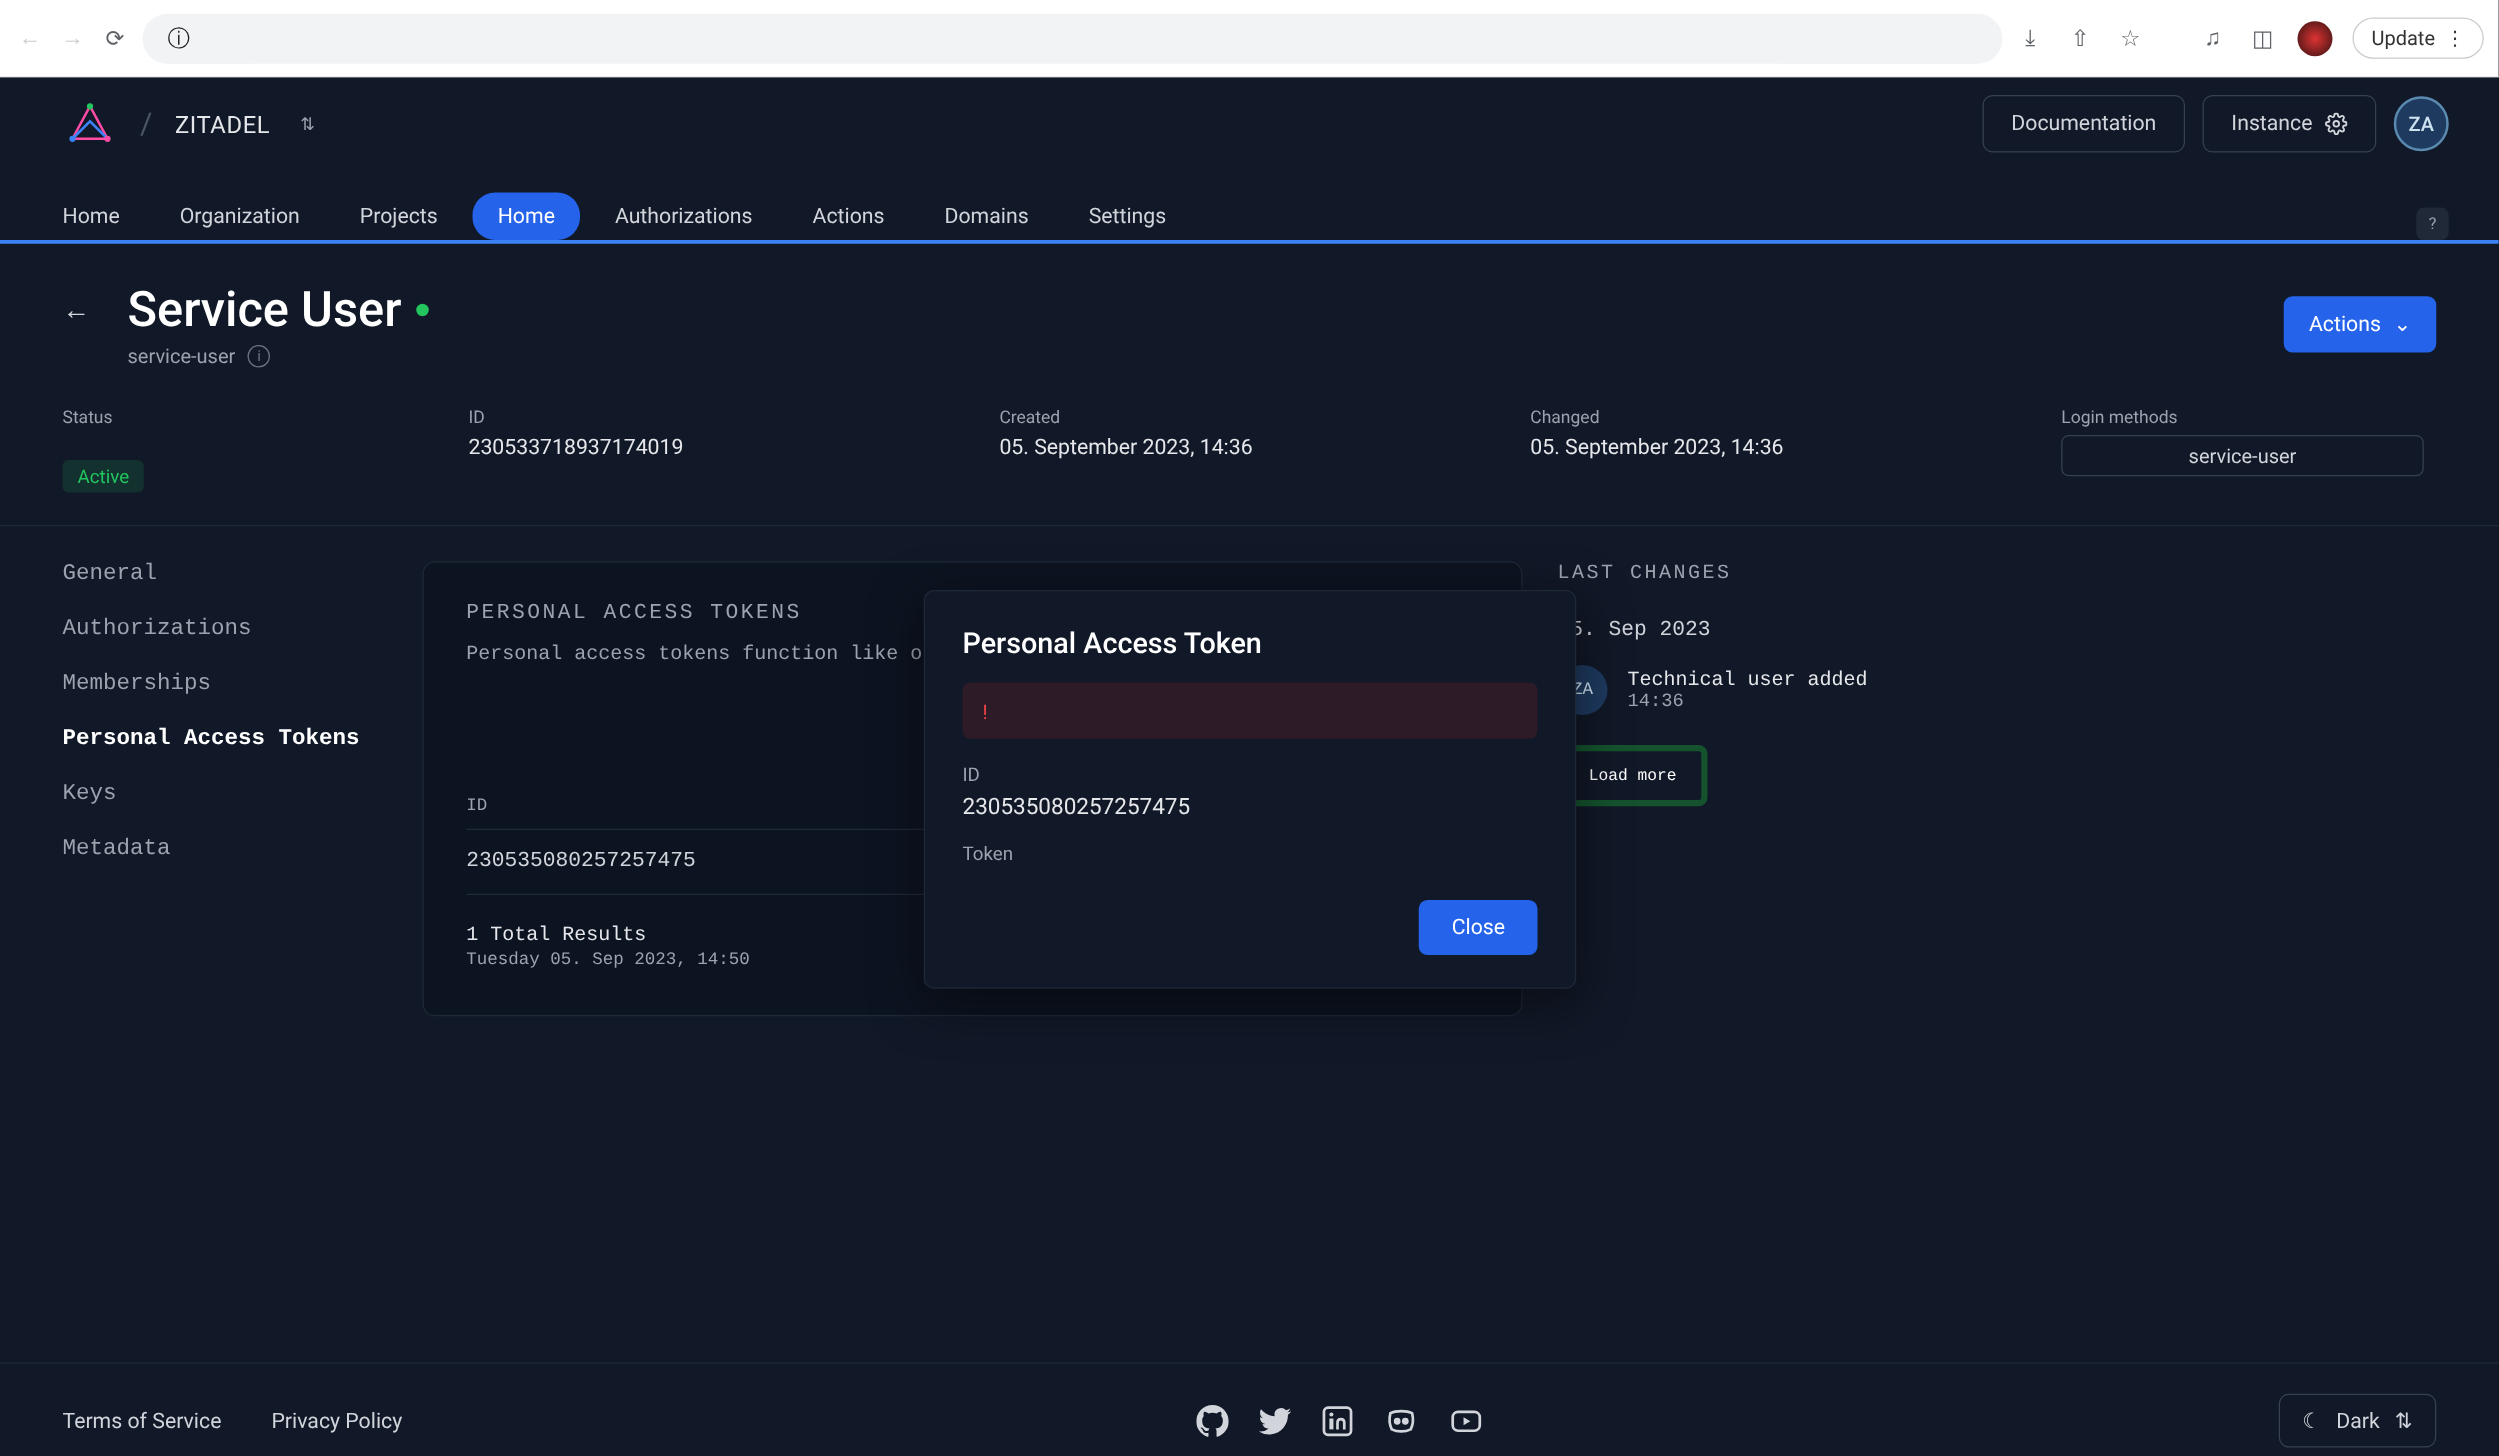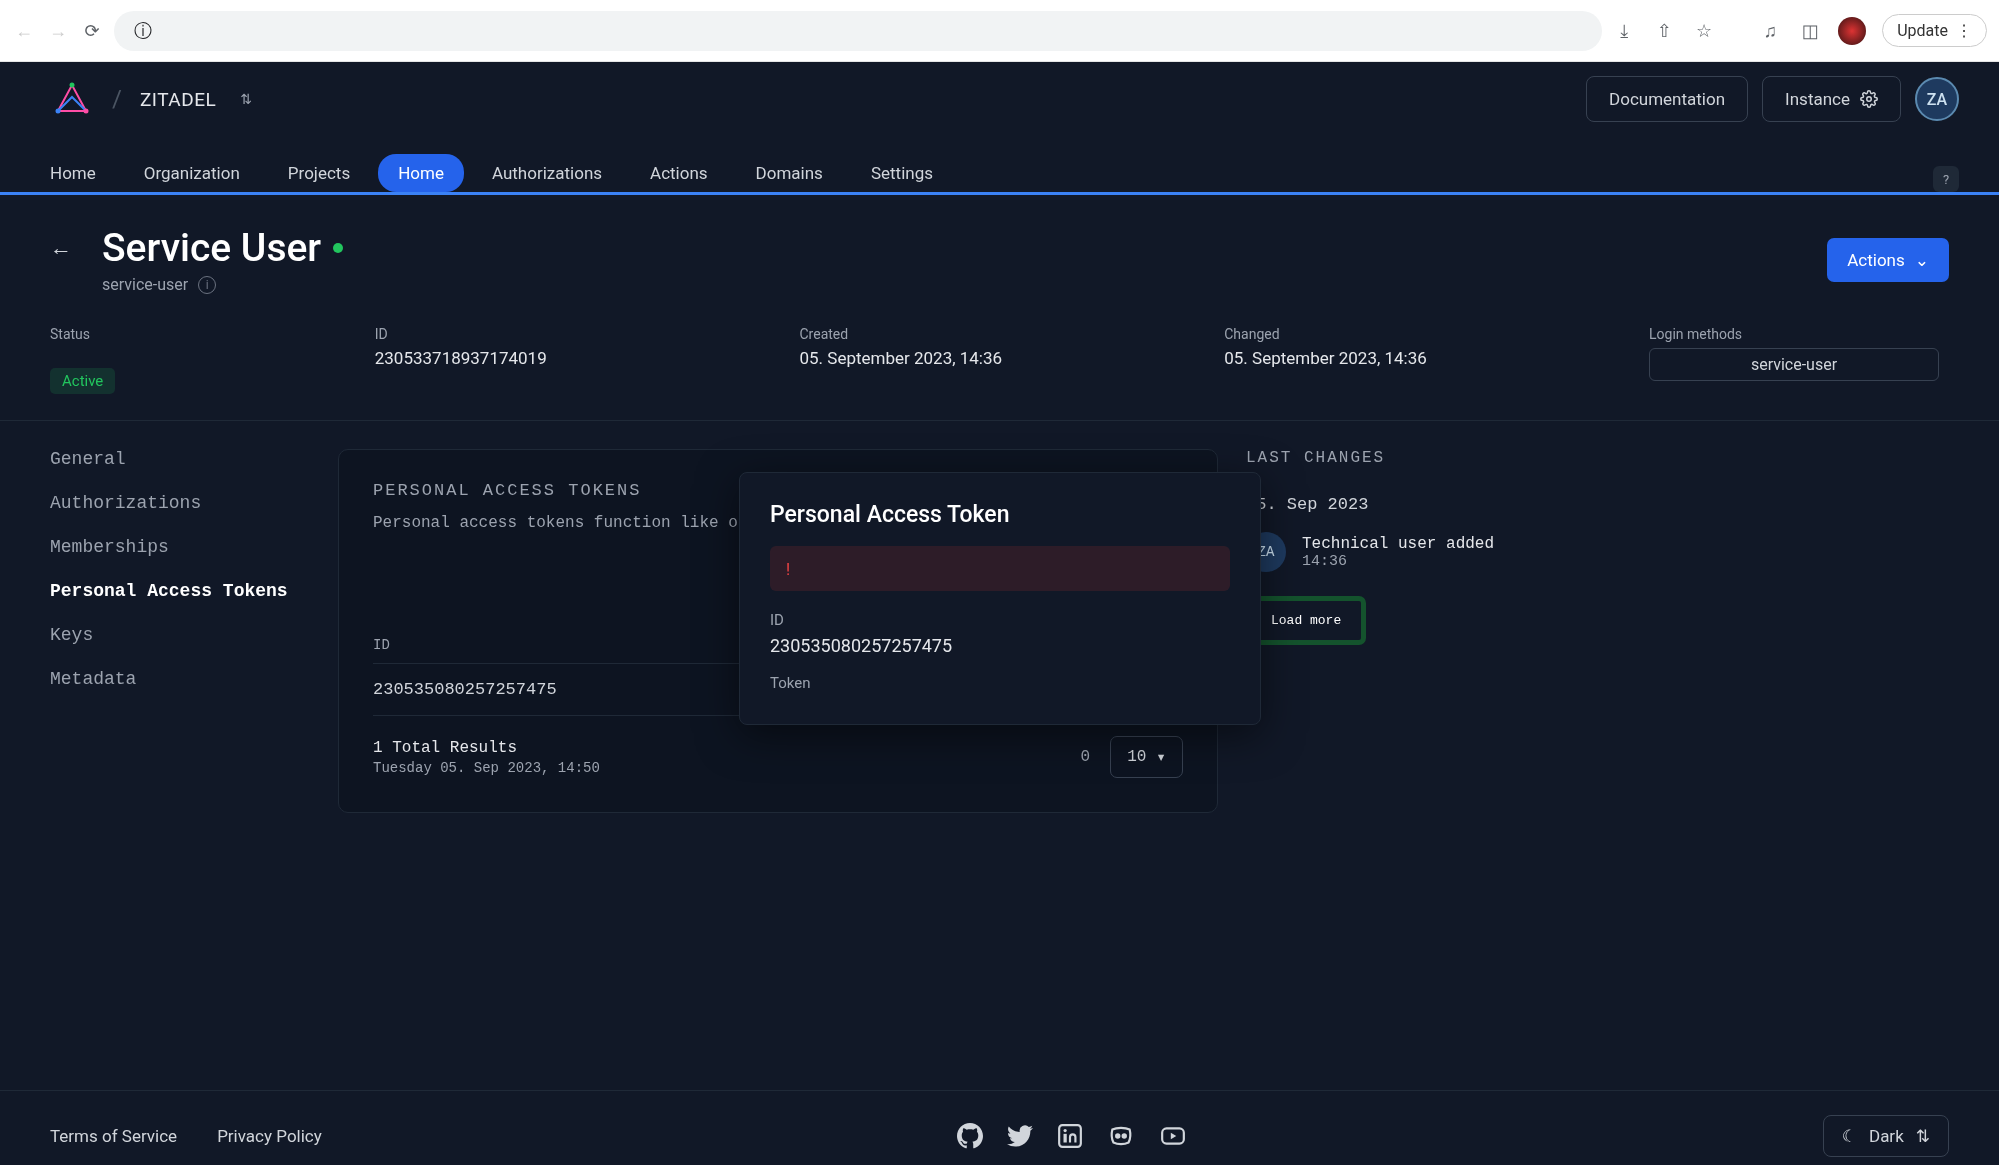--- a/index.html
+++ b/index.html
@@ -526,13 +526,18 @@
 </div>
 
 <div class="modal">
   <div class="modal-title">Personal Access Token</div>
   <div class="warn-box">
     <span class="warn-icon">!</span>
   </div>
   <div class="modal-label">ID</div>
   <div class="modal-value">230535080257257475</div>
   <div class="modal-label">Token</div>
+  <div class="modal-actions">
+    <div class="close-btn">
+      <span>Close</span>
+    </div>
+  </div>
 </div>
 
 </body></html>

